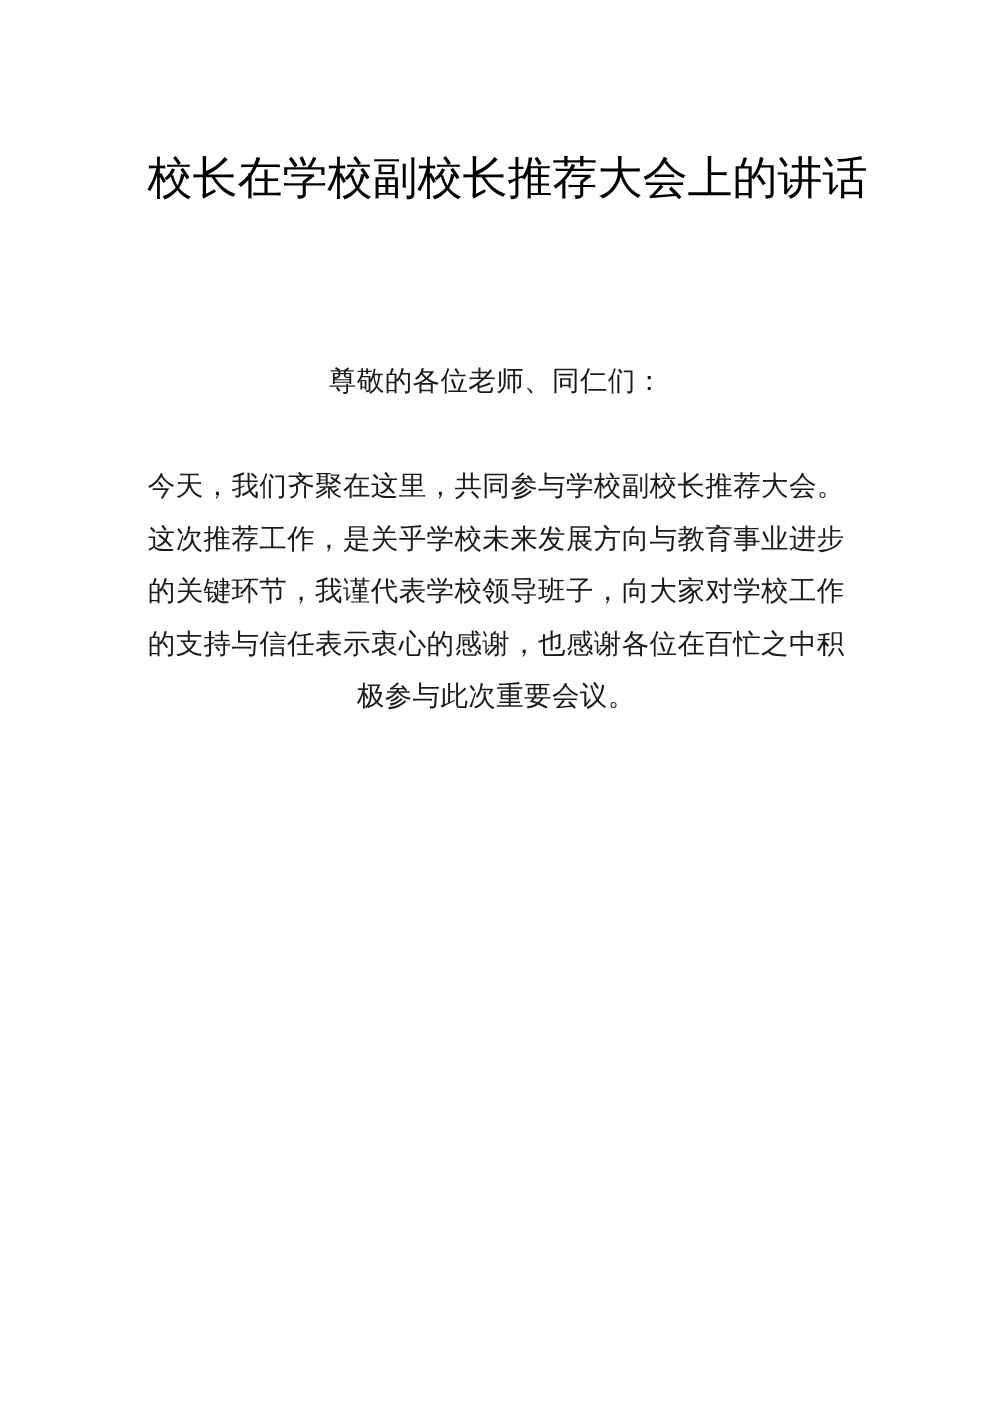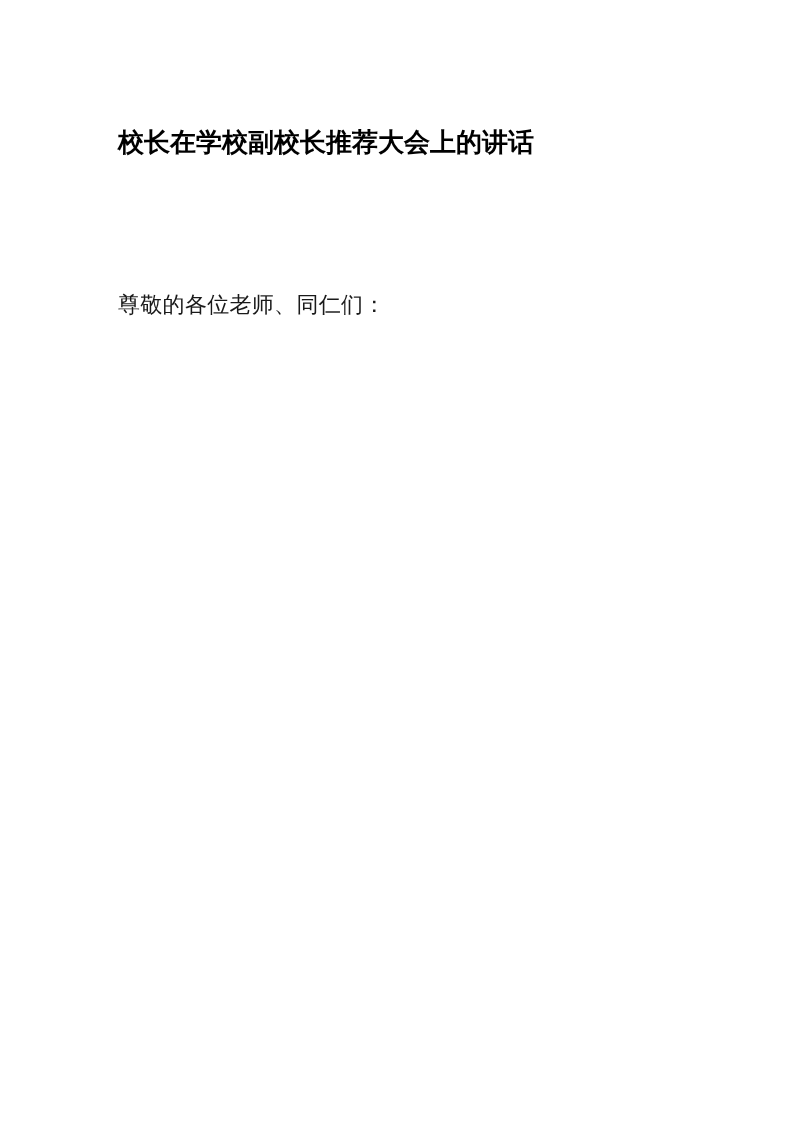--- a/index.html
+++ b/index.html
@@ -13,49 +13,51 @@
     height: 1122px;
     margin: 0 auto;
     background: #ffffff;
     box-sizing: border-box;
     padding: 118px 117px 0 118px;
     overflow: hidden;
     font-family: "Liberation Sans", "DejaVu Sans", sans-serif;
   }
   .doc-title {
     margin: 0;
-    font-size: 26px;
+    font-size: 36px;
     line-height: 48px;
-    font-weight: 700;
+    font-weight: 400;
+    text-align: center;
     color: #000000;
     letter-spacing: 0;
     white-space: nowrap;
   }
   .doc-body {
     margin: 0;
   }
   .para {
     margin: 0 0 42px 0;
     font-size: 22px;
     line-height: 42px;
     font-weight: 400;
     color: #1a1a1a;
-    text-align: left;
+    text-align: center;
     word-break: break-all;
     letter-spacing: 0.3px;
   }
   .para.first {
     margin-top: 118px;
   }
 </style>
 </head>
 <body>
 
 <div class="page">
   <h1 class="doc-title">校长在学校副校长推荐大会上的讲话</h1>
 
   <div class="doc-body">
     <p class="para first">尊敬的各位老师、同仁们：</p>
 
 
+    <p class="para">今天，我们齐聚在这里，共同参与学校副校长推荐大会。这次推荐工作，是关乎学校未来发展方向与教育事业进步的关键环节，我谨代表学校领导班子，向大家对学校工作的支持与信任表示衷心的感谢，也感谢各位在百忙之中积极参与此次重要会议。</p>
 
   </div>
 </div>
 
 </body></html>

